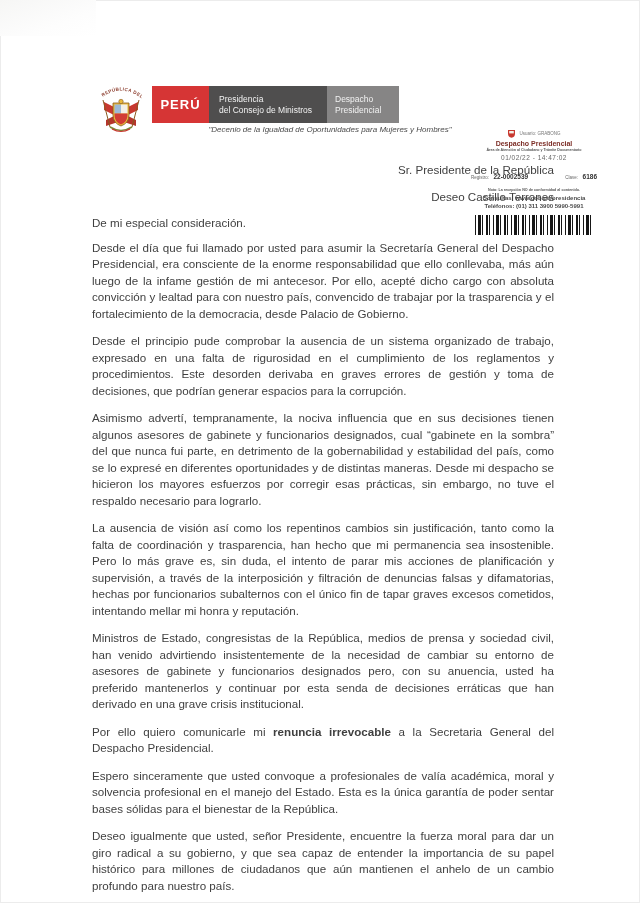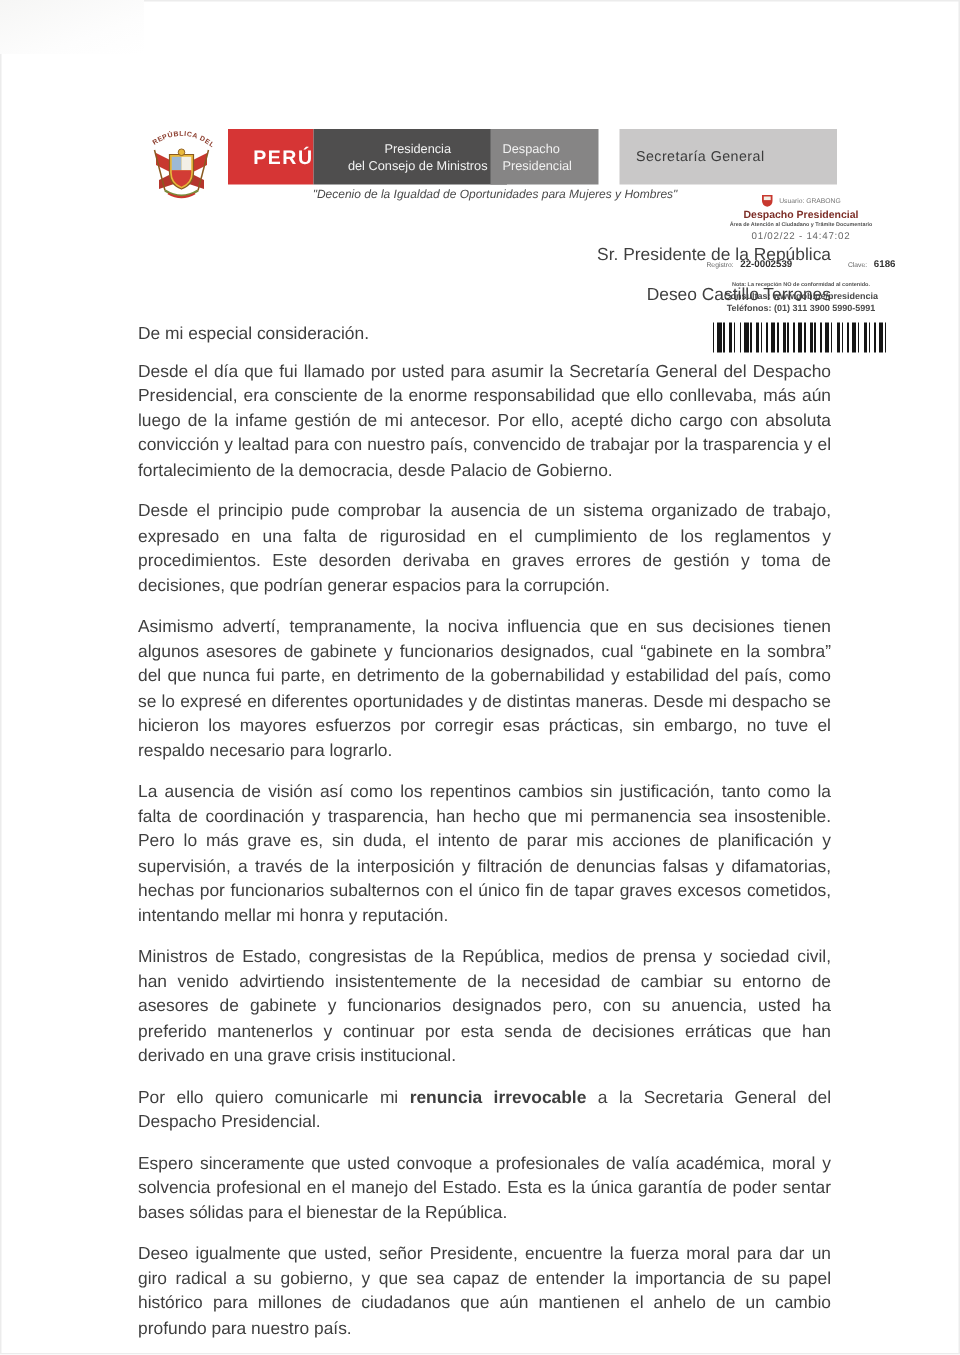--- a/index.html
+++ b/index.html
@@ -6,24 +6,24 @@
   body{width:640px;height:903px;font-family:"Liberation Sans",sans-serif;}
   .page{position:relative;width:640px;height:903px;background:#ffffff;overflow:hidden;
         box-shadow:inset 0 0 0 1px #ececec;}
   .corner-fold{position:absolute;top:0;left:0;width:96px;height:36px;
         background:linear-gradient(160deg,#f6f6f5 0%,#fdfdfd 65%,#ffffff 100%);}
 
   
   .coat{position:absolute;left:94px;top:80px;width:54px;height:54px;}
   .hdr-block{position:absolute;top:86px;height:37px;display:flex;flex-direction:column;
         justify-content:center;box-sizing:border-box;}
-  .blk-peru{left:152px;width:57px;background:#d63535;align-items:flex-end;}
+  .blk-peru{left:152px;width:57px;background:#d63535;align-items:center;}
   .blk-peru .t{color:#fff;font-weight:bold;font-size:13px;letter-spacing:1px;}
   .blk-pcm{left:209px;width:129px;background:#4f4e4e;padding-left:10px;}
-  .blk-pcm .t{color:#f2f2f2;font-size:8.5px;line-height:10.5px;text-align:center;}
+  .blk-pcm .t{color:#f2f2f2;font-size:8.5px;line-height:10.5px;}
   .blk-dp{left:327px;width:72px;background:#868585;padding-left:8px;}
   .blk-dp .t{color:#f2f2f2;font-size:8.5px;line-height:10.5px;}
   .blk-sg{left:413px;width:145px;background:#c9c8c8;padding-left:11px;}
   .blk-sg .t{color:#3c3c3c;font-size:9.5px;letter-spacing:.3px;}
   .motto{position:absolute;left:110px;top:125px;width:440px;text-align:center;
         color:#4a4a4a;font-style:italic;font-size:8px;line-height:10px;}
 
   
   .stamp{position:absolute;left:468px;top:127px;width:132px;text-align:center;color:#555;}
   .stamp .userline{display:flex;align-items:center;justify-content:center;gap:3px;
@@ -85,23 +85,20 @@
     <span class="t">PERÚ</span>
   </div>
   <div class="hdr-block blk-pcm">
     <span class="t">Presidencia</span>
     <span class="t">del Consejo de Ministros</span>
   </div>
   <div class="hdr-block blk-dp">
     <span class="t">Despacho</span>
     <span class="t">Presidencial</span>
   </div>
-  <div class="hdr-block blk-sg">
-    <span class="t">Secretaría General</span>
-  </div>
 
   <div class="motto">
     <div>"Decenio de la Igualdad de Oportunidades para Mujeres y Hombres"</div>
   </div>
 
   <div class="stamp">
     <div class="userline">
       <svg width="9" height="10" viewBox="0 0 9 10">
         <path d="M1,2 h7 v4 q0,3 -3.5,3.8 Q1,9 1,6 z" fill="#c8382f"></path>
         <rect x="2.2" y="3" width="4.6" height="2.4" fill="#f3efe6"></rect>

